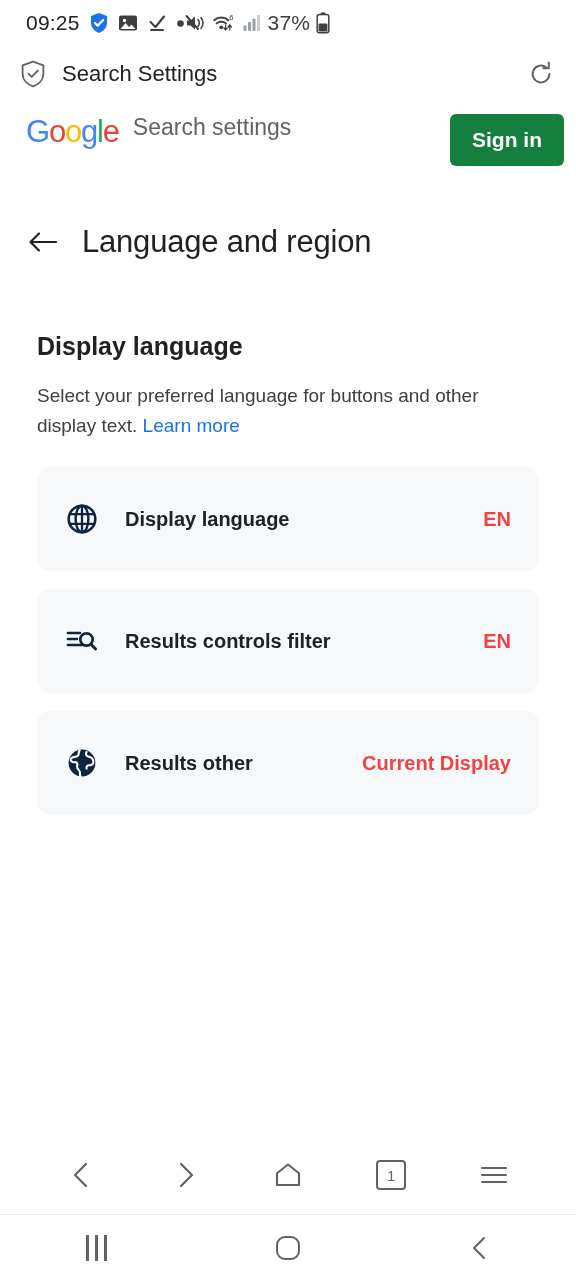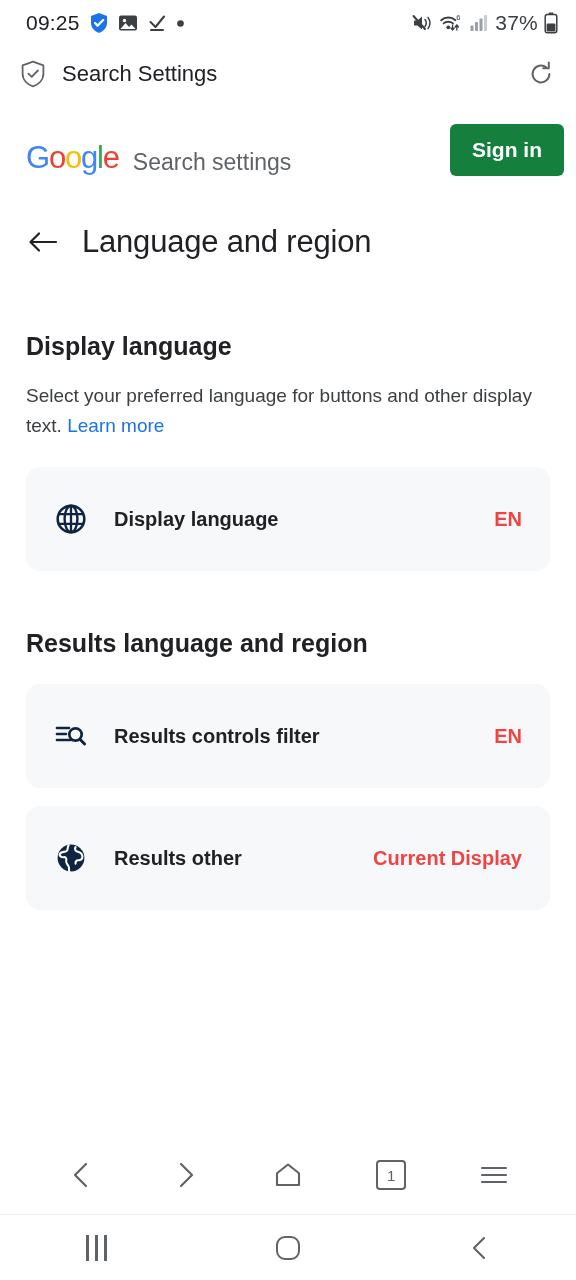--- a/index.html
+++ b/index.html
@@ -8,22 +8,21 @@
     background: #ffffff;
     font-family: "Liberation Sans", sans-serif;
     overflow: hidden;
   }
   body { display: flex; flex-direction: column; }
 
   
   .statusbar {
     height: 46px;
     display: flex; align-items: center;
-    justify-content: space-between;
-    padding: 0 18px 0 26px;
+    padding: 0 24px 0 26px;
     flex: 0 0 auto;
   }
   .status-left, .status-right { display: flex; align-items: center; }
   .status-left { gap: 9px; }
   .status-right { gap: 6px; }
   .clock { font-size: 21px; color: #202124; letter-spacing: .2px; }
   .sicon { display: inline-flex; align-items: center; }
   .battery-pct { font-size: 21px; color: #3c4043; letter-spacing: .2px; }
 
   
@@ -36,21 +35,21 @@
   .titlebar .shield { width: 30px; height: 30px; display:inline-flex; align-items:center; justify-content:center; }
   .titlebar .title {
     font-size: 22px; color: #202124; margin-left: 14px;
     white-space: nowrap;
   }
   .titlebar .spacer { flex: 1 1 auto; }
   .reload { width: 34px; height: 34px; display:inline-flex; align-items:center; justify-content:center; }
 
   
   .ghead {
-    display: flex; align-items: flex-end;
+    display: flex; align-items: flex-start;
     padding: 12px 12px 12px 26px;
     flex: 0 0 auto;
     height: 86px;
   }
   .glogo { font-size: 31px; letter-spacing: -1.2px; font-family: "Liberation Sans", sans-serif; }
   .glogo span { font-weight: 400; }
   .ghead .ptitle {
     font-size: 23px; color: #5f6368; margin-left: 14px; white-space: nowrap;
   }
   .ghead .spacer { flex: 1 1 auto; }
@@ -71,21 +70,21 @@
     height: 86px;
     flex: 0 0 auto;
   }
   .backarrow { width: 34px; height: 34px; display:inline-flex; align-items:center; justify-content:center; }
   .pagehead h1 {
     font-size: 31px; font-weight: 400; color: #202124;
     margin-left: 22px; white-space: nowrap; letter-spacing: -.2px;
   }
 
   
-  .content { flex: 1 1 auto; padding: 0 26px; overflow: hidden; }
+  .content { flex: 1 1 auto; padding: 0 37px; overflow: hidden; }
 
   .sec-title {
     font-size: 25px; font-weight: bold; color: #202124;
     margin-top: 58px;
   }
   .sec-desc {
     font-size: 19px; color: #3c4043; line-height: 1.58;
     margin-top: 20px;
     max-width: 530px;
   }
@@ -257,21 +256,20 @@
           <circle cx="16" cy="16" r="13.3" fill="none" stroke="#0e2440" stroke-width="2.6"></circle>
           <ellipse cx="16" cy="16" rx="6.4" ry="13.3" fill="none" stroke="#0e2440" stroke-width="2.4"></ellipse>
           <path d="M3.2 11.2 H28.8 M3.2 20.8 H28.8 M16 2.7 V29.3" stroke="#0e2440" stroke-width="2.3"></path>
         </svg>
     </span>
     <span class="clabel">Display language</span>
     <span class="spacer"></span>
     <span class="cvalue">EN</span>
   </div>
 
-  <h2 class="sec-title">Results language and region</h2>
 
   <div class="card">
     <span class="cicon">
       <svg width="32" height="30" viewBox="0 0 32 30">
           <path d="M2 7 H14 M2 13 H11 M2 19 H16" stroke="#0e2440" stroke-width="2.7" stroke-linecap="round"></path>
           <circle cx="20.5" cy="13.5" r="6.2" fill="none" stroke="#0e2440" stroke-width="2.7"></circle>
           <path d="M25.2 18.4 L29.6 23" stroke="#0e2440" stroke-width="2.9" stroke-linecap="round"></path>
         </svg>
     </span>
     <span class="clabel">Results controls filter</span>

